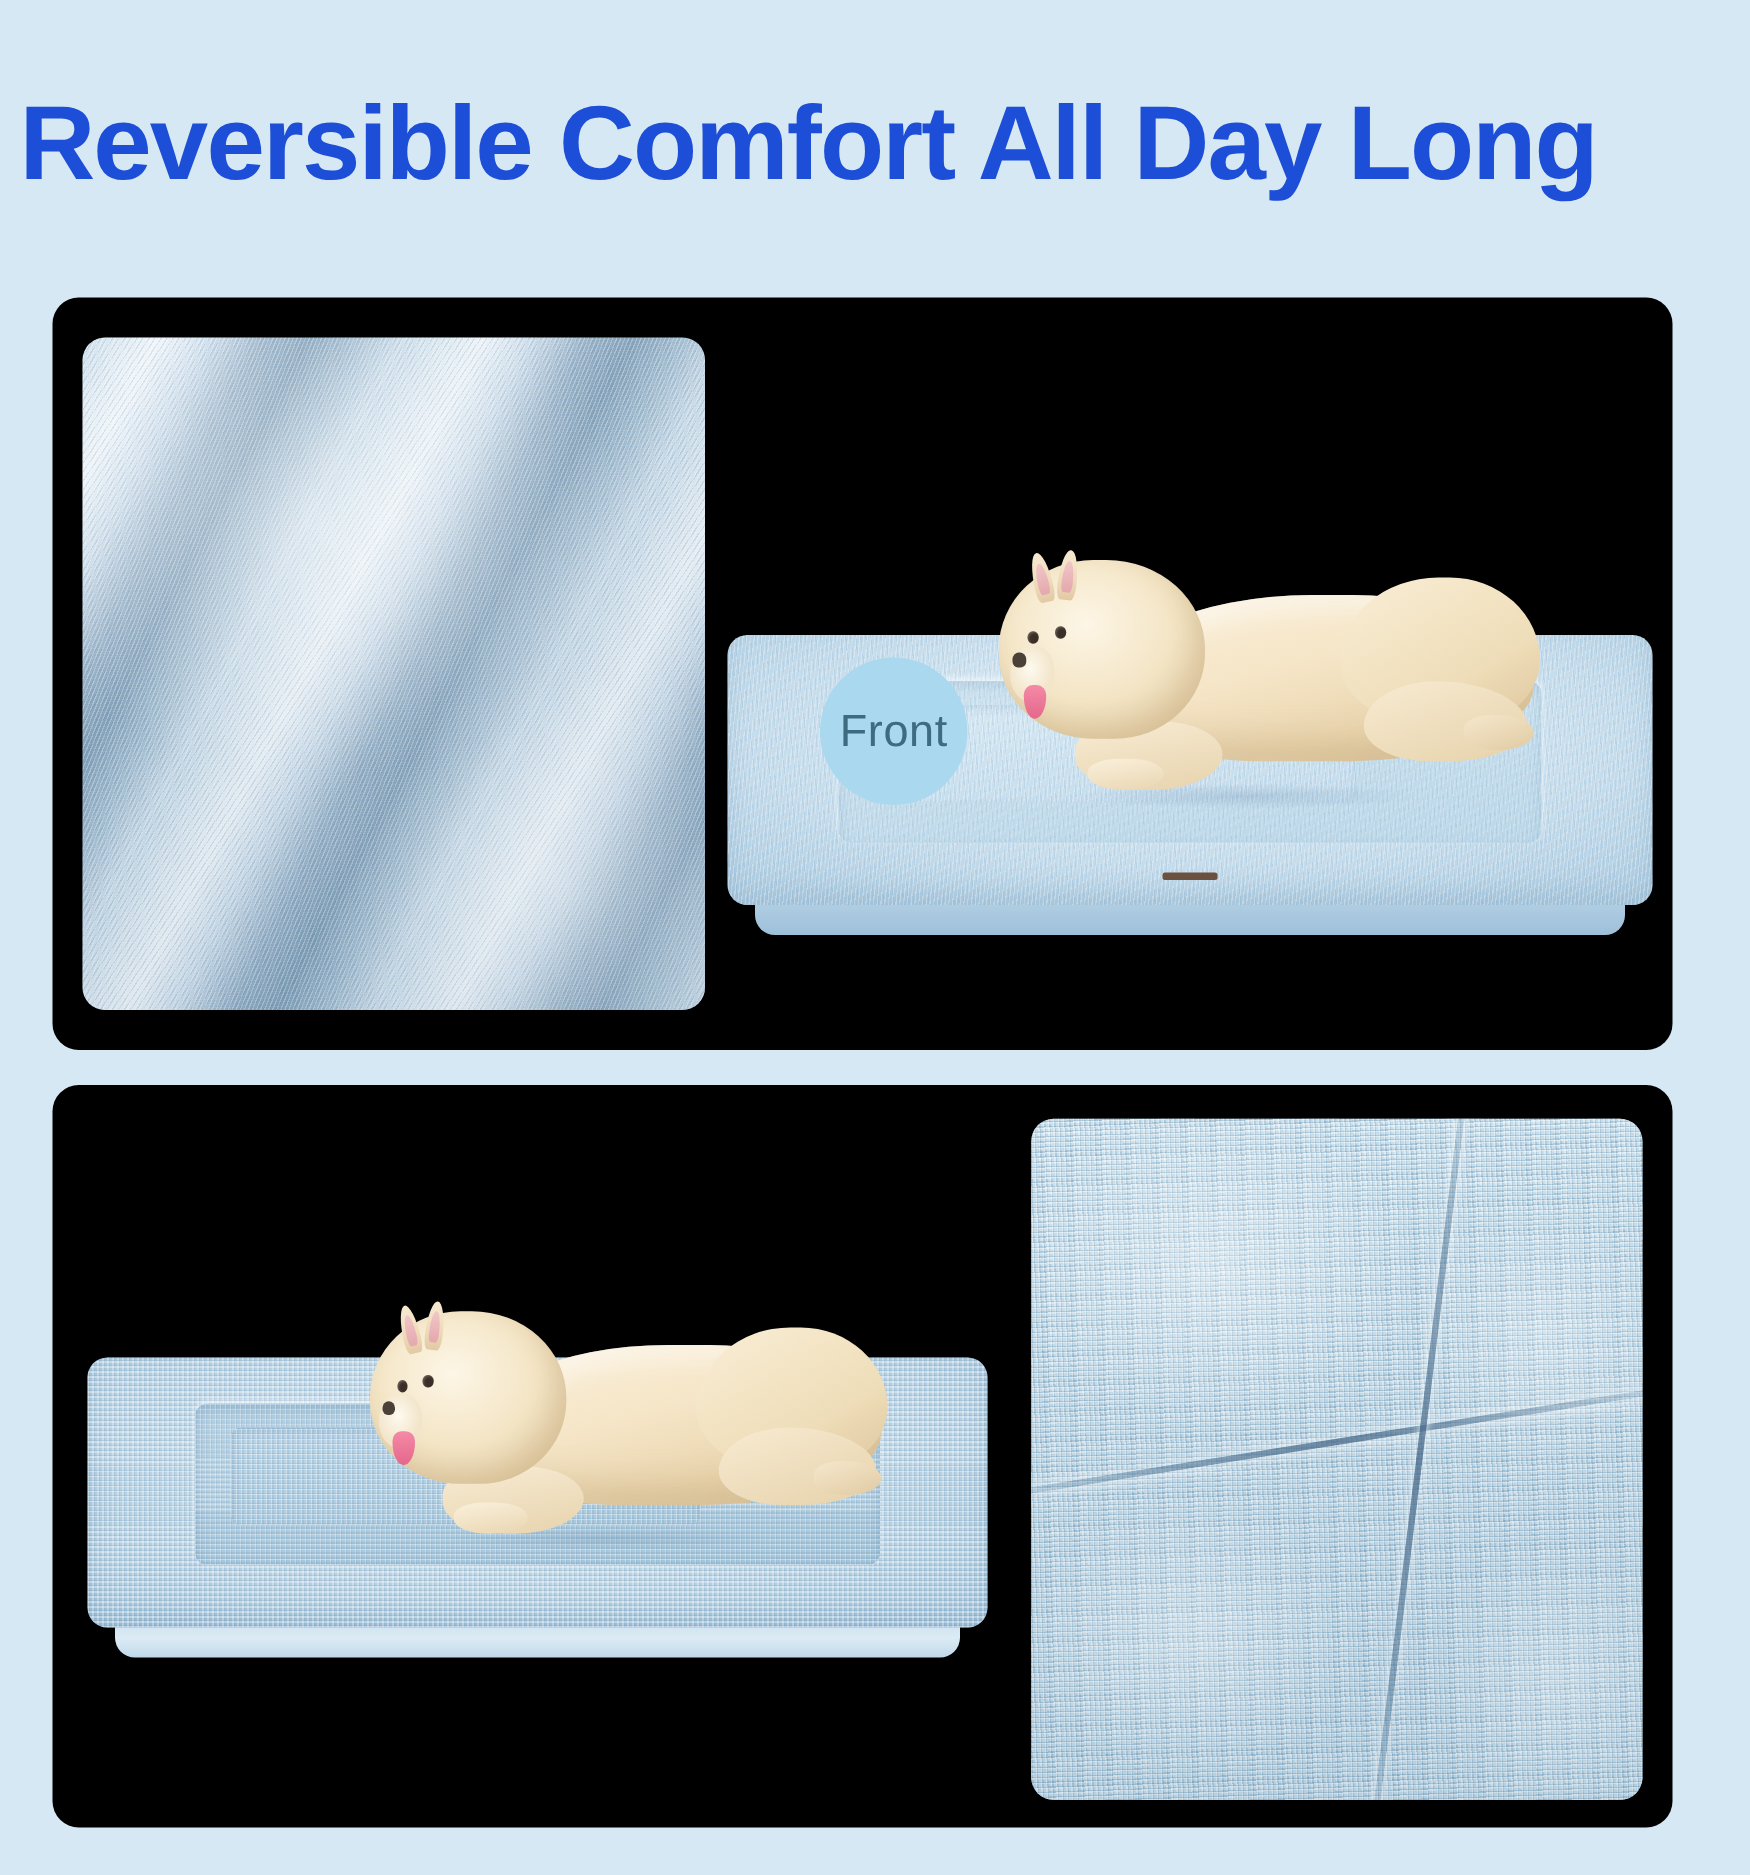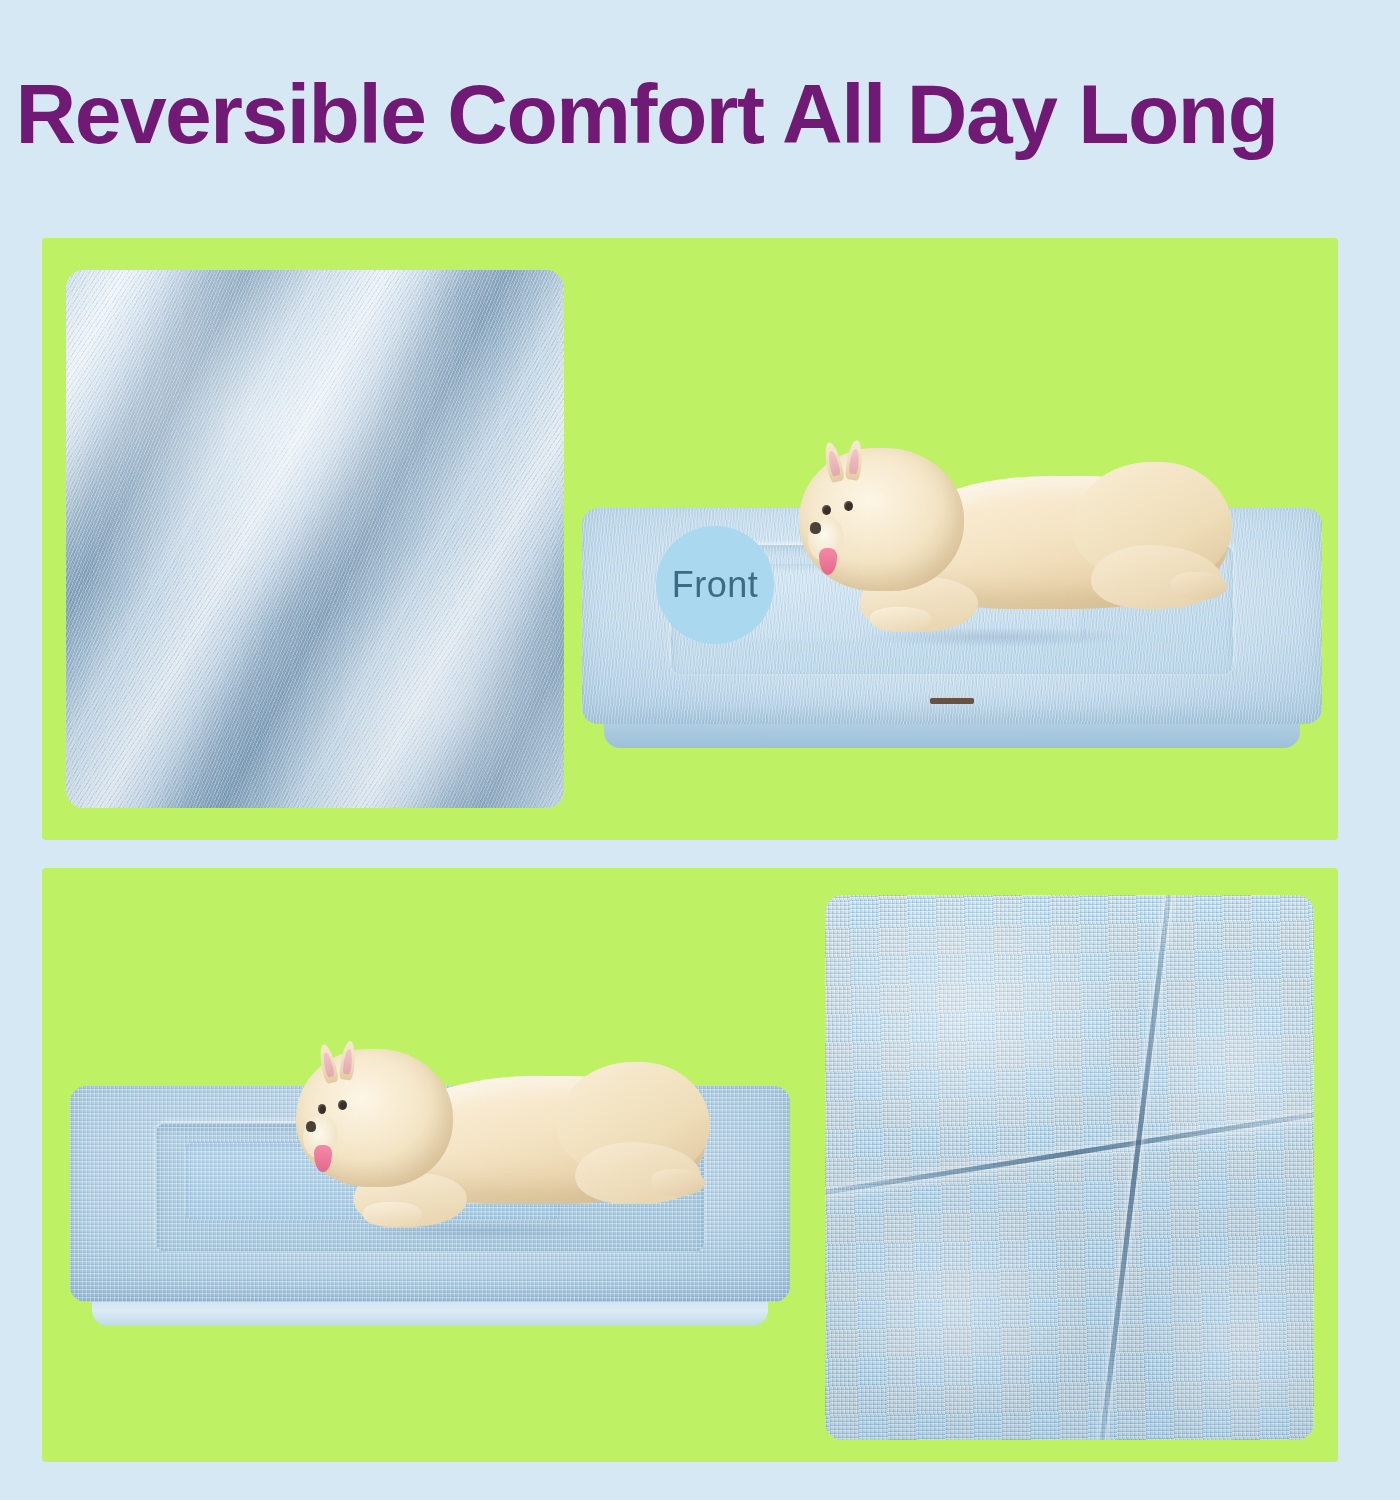--- a/index.html
+++ b/index.html
@@ -16,30 +16,30 @@
   
   .page-title {
     position: absolute;
     top: 72px;
     left: 0;
     width: 1293px;
     text-align: center;
     font-size: 84px;
     font-weight: bold;
     letter-spacing: -1.5px;
-    color: #701a75;
+    color: #1d4ed8;
     line-height: 1;
     white-space: nowrap;
   }
 
   
   .card {
     position: absolute;
-    background: #bef264;
-    border-radius: 4px;
+    background: #000000;
+    border-radius: 21px;
   }
   #card-front { left: 42px; top: 238px;  width: 1296px; height: 602px; }
   #card-back  { left: 42px; top: 868px;  width: 1296px; height: 594px; }
 
   
   .photo {
     position: absolute;
     border-radius: 18px;
     overflow: hidden;
   }

